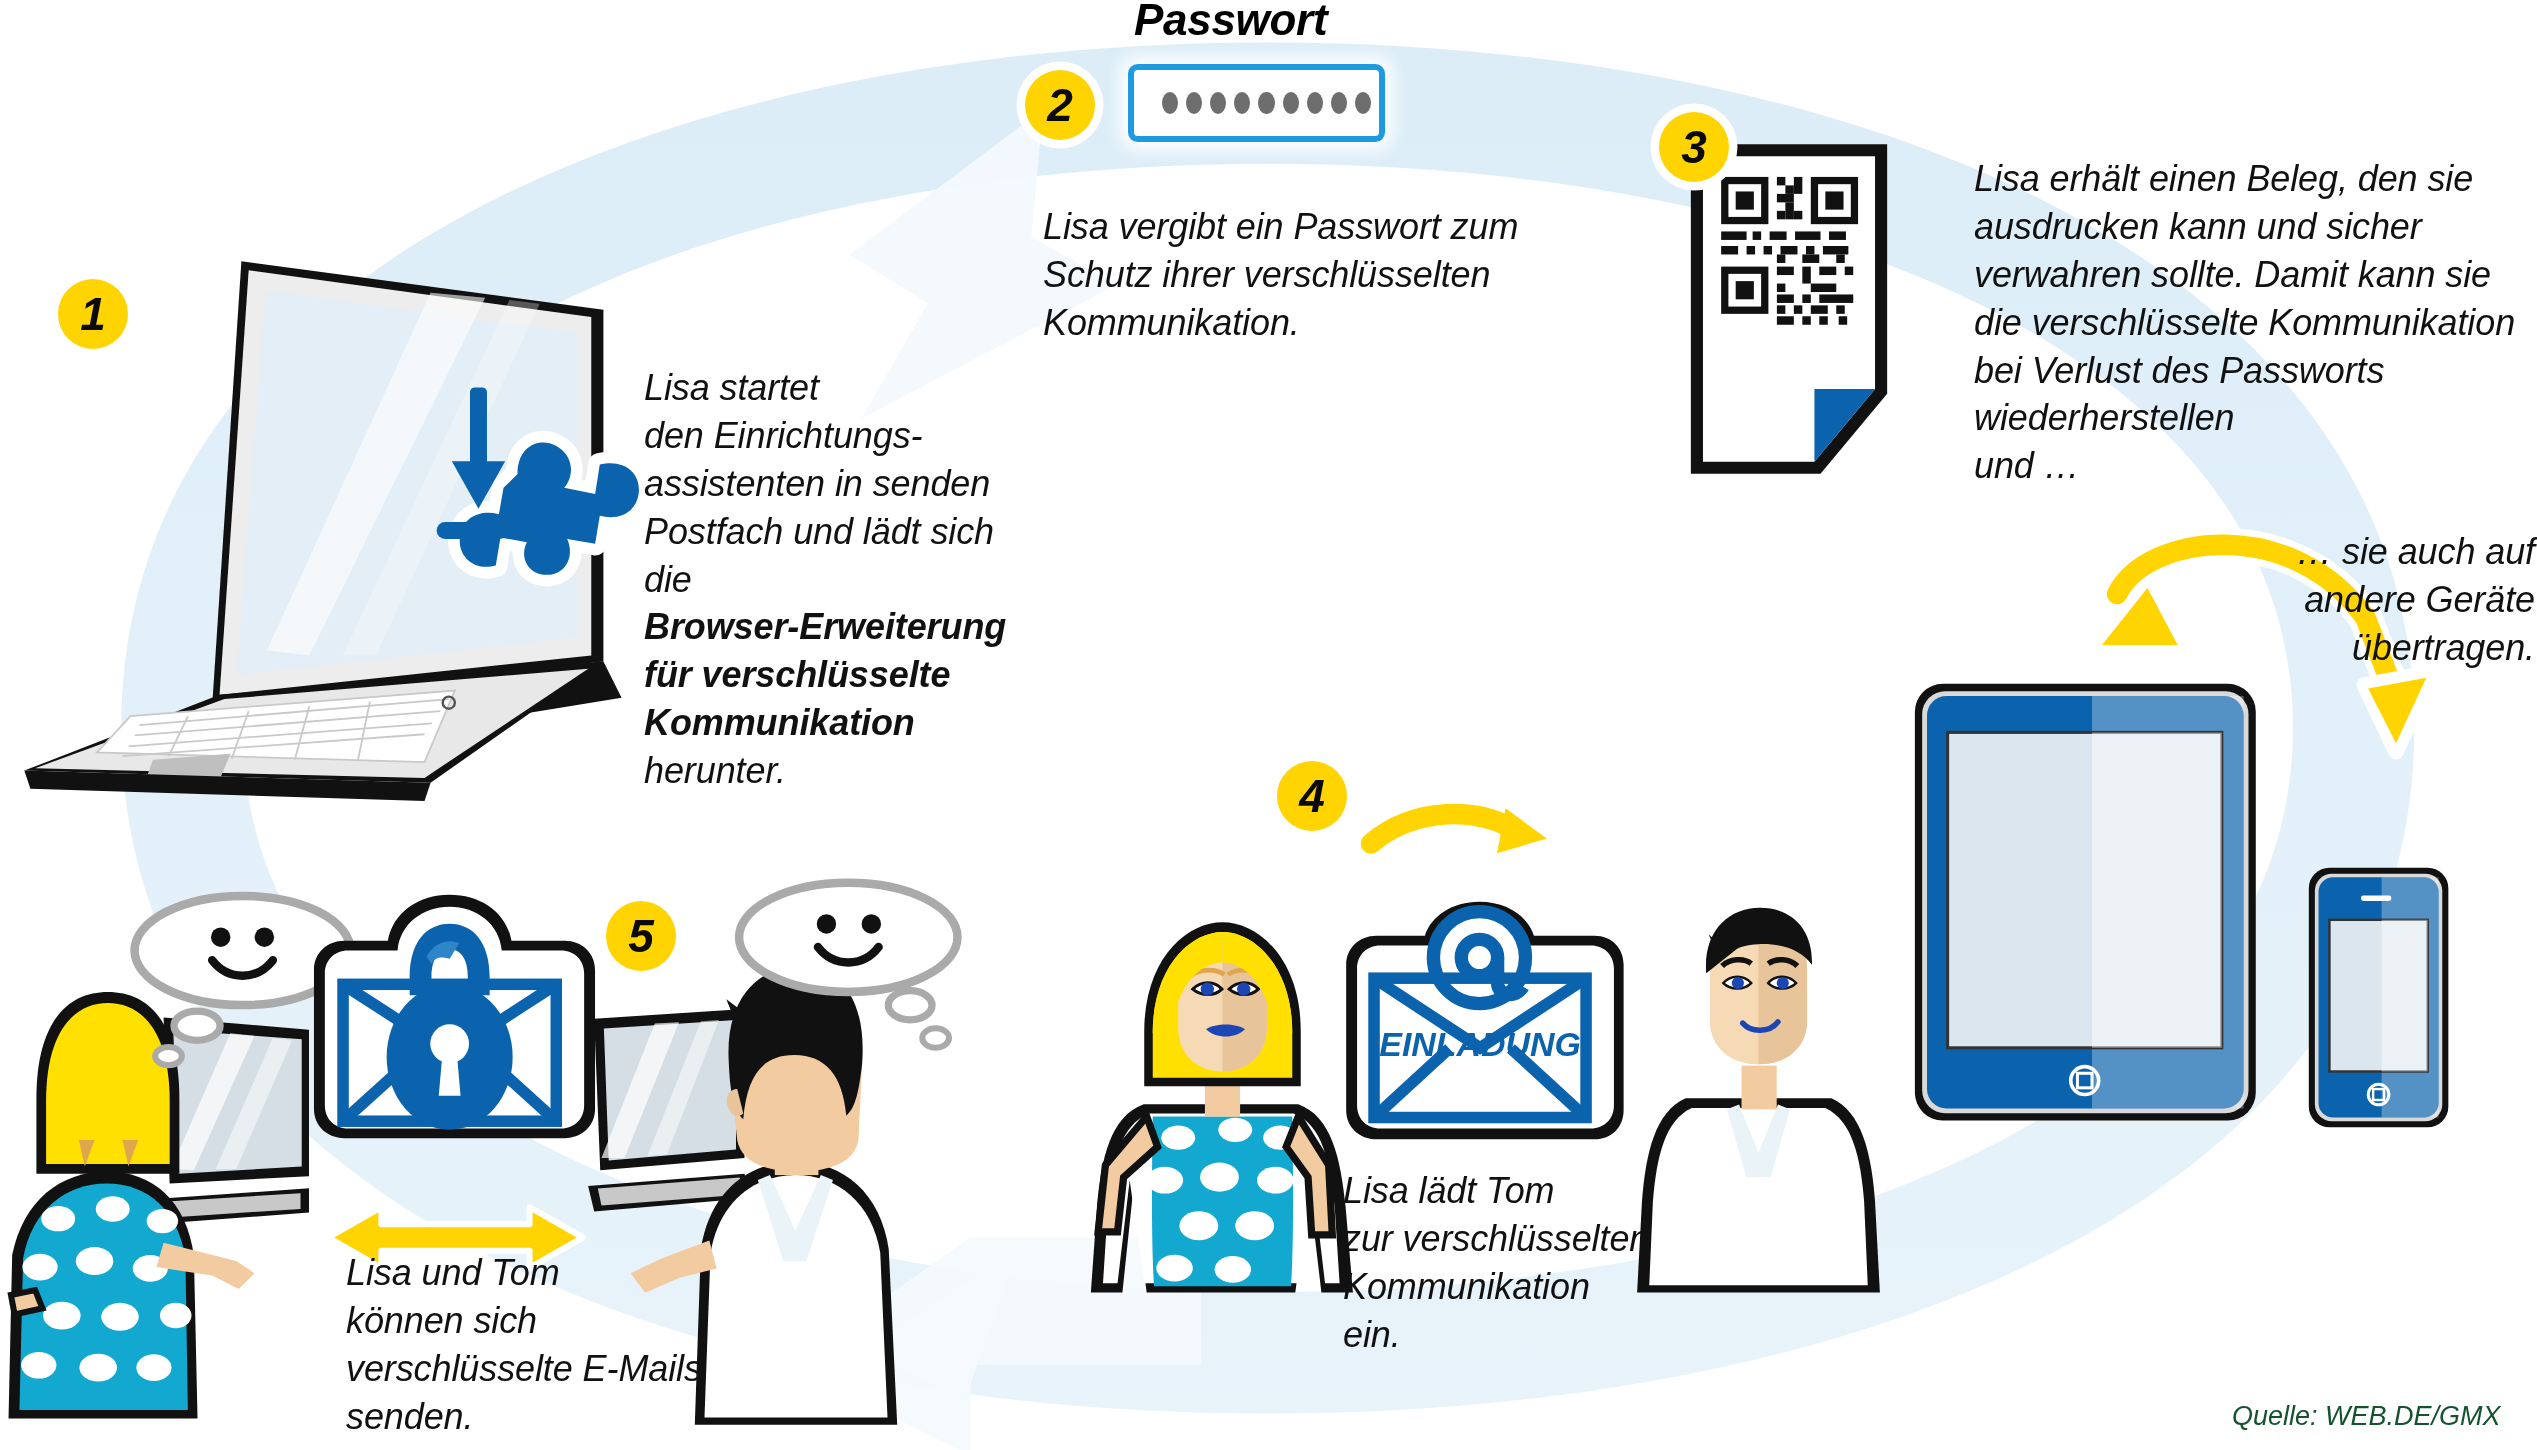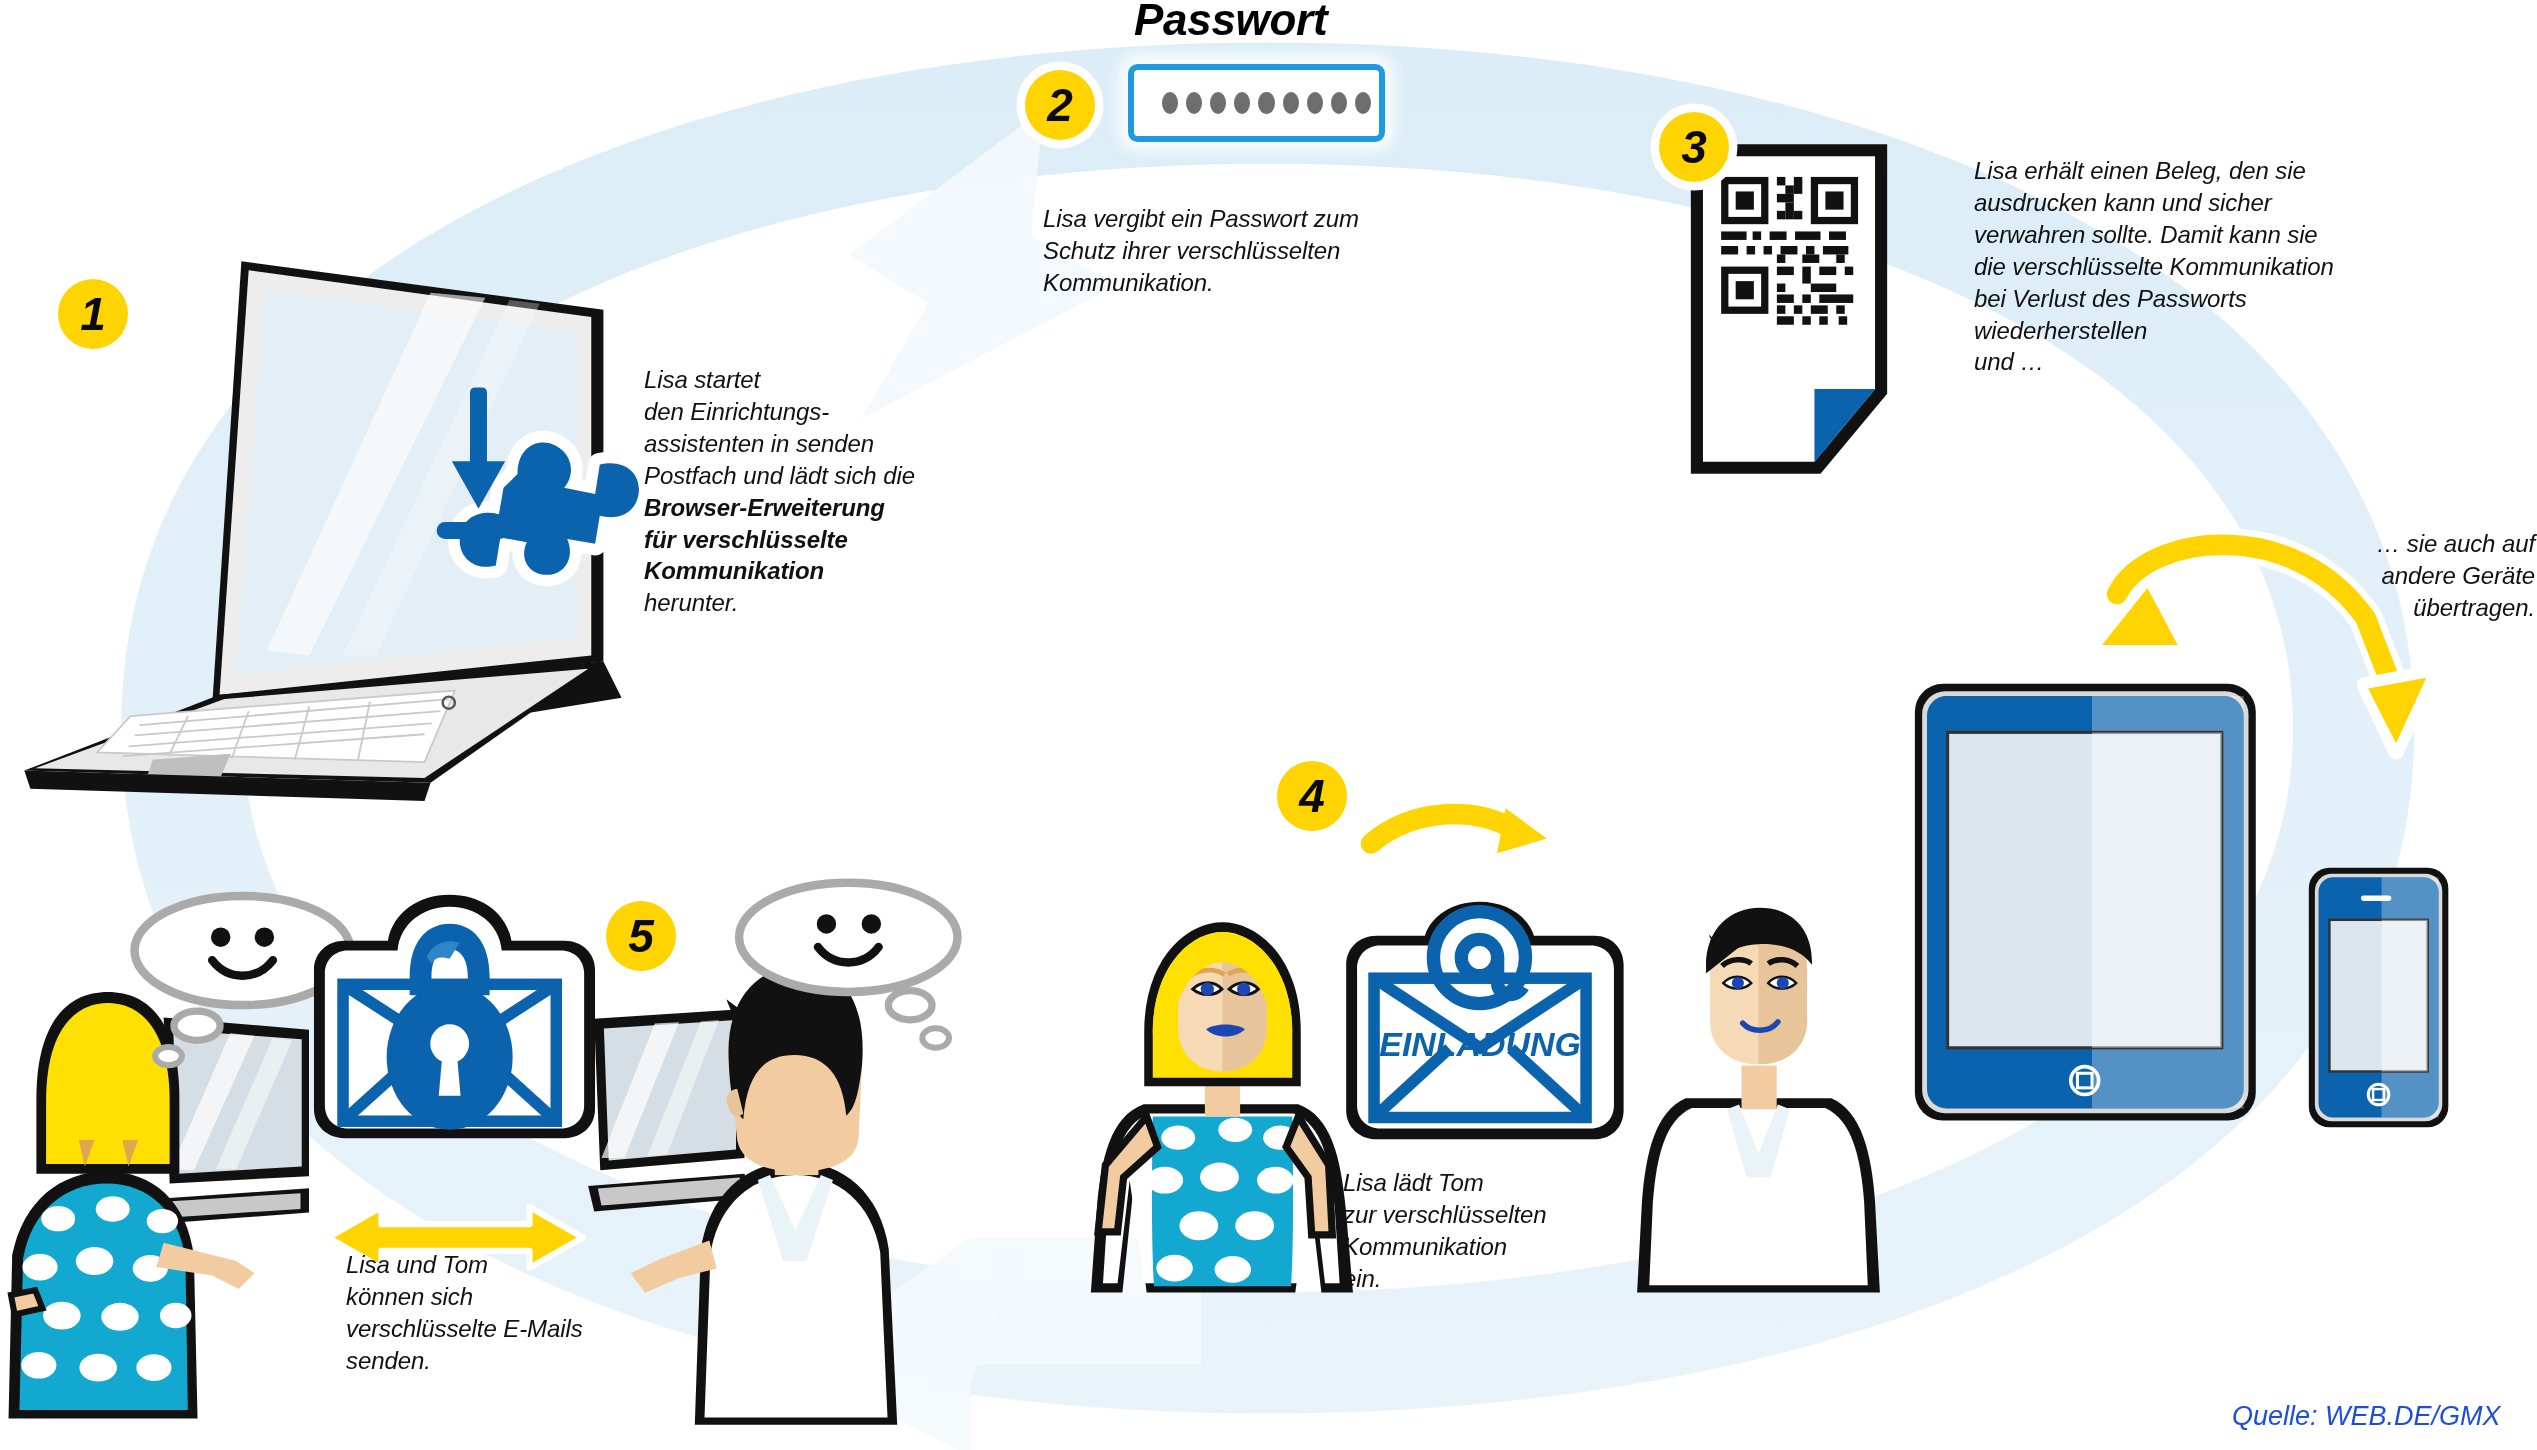--- a/index.html
+++ b/index.html
@@ -4,23 +4,23 @@
 <style>
   html,body{margin:0;padding:0;background:#fff;}
   body{width:2538px;height:1451px;position:relative;overflow:hidden;
        font-family:"Liberation Sans","DejaVu Sans",sans-serif;color:#0a0a0a;}
   #stage{position:absolute;left:0;top:0;width:2538px;height:1451px;font-style:italic;}
   .abs{position:absolute;}
   .bgsvg{position:absolute;left:0;top:0;width:2538px;height:1451px;z-index:0;}
   .layer{position:absolute;z-index:5;}
 
   
-  .txt{font-size:24px;line-height:1.33;color:#111;white-space:pre-line;letter-spacing:-0.1px;}
+  .txt{font-size:36px;line-height:1.33;color:#111;white-space:pre-line;letter-spacing:-0.1px;}
   .title{font-size:44px;font-weight:700;color:#000;letter-spacing:-0.3px;}
-  .source{font-size:27px;color:#1d4ed8;}
+  .source{font-size:27px;color:#14532d;}
 
   
   .badge{width:70px;height:70px;border-radius:50%;background:#FFD400;
          display:flex;align-items:center;justify-content:center;
          font-size:46px;font-weight:700;color:#0a0a0a;
          box-shadow:0 0 0 8.5px #fff;z-index:40;}
 
   
   .pwbox{width:257px;height:78px;background:#fff;border:6.7px solid #1E9BE0;
          border-radius:9.7px;box-sizing:border-box;display:flex;align-items:center;

